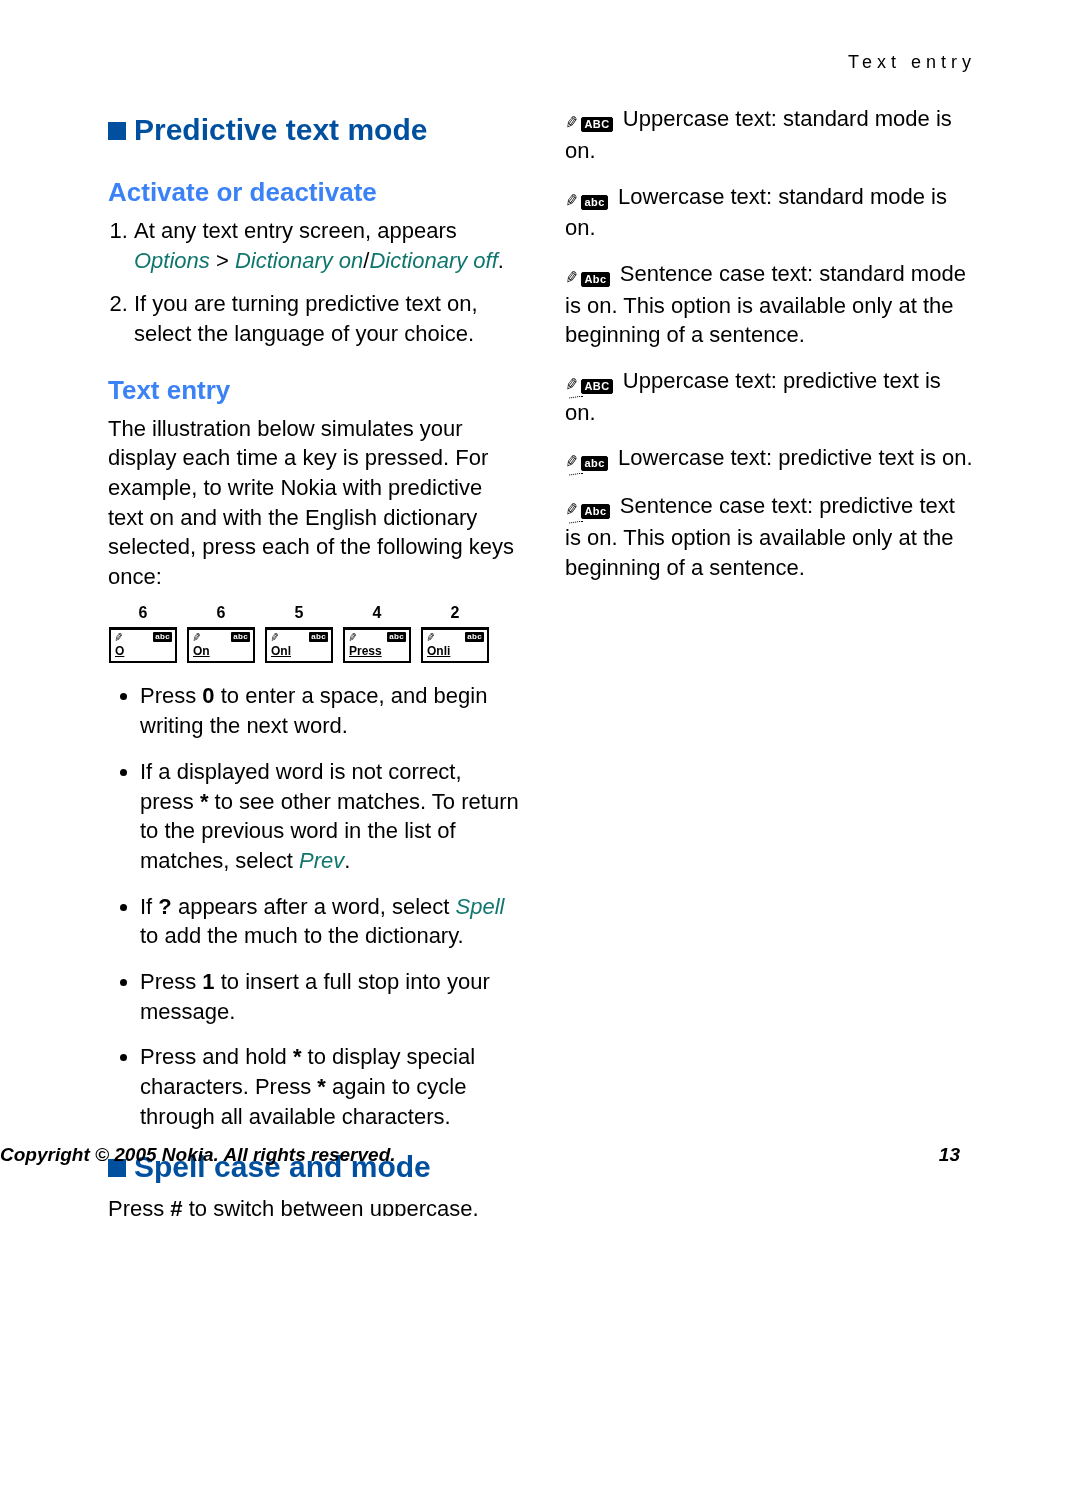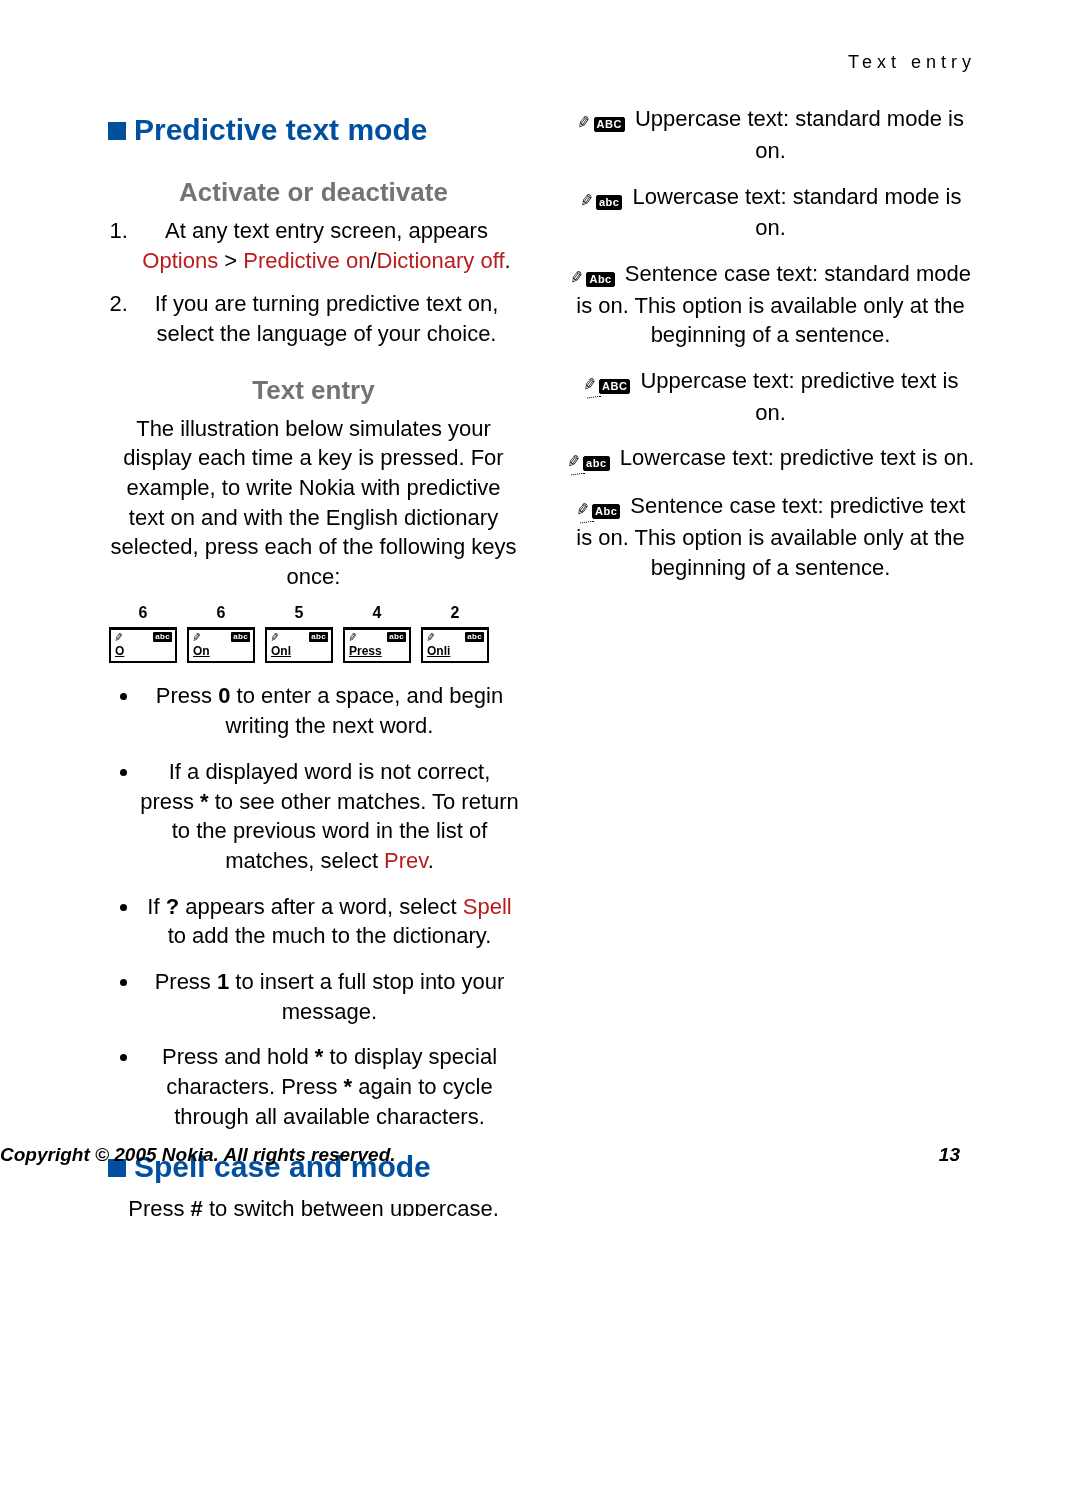--- a/index.html
+++ b/index.html
@@ -26,21 +26,21 @@
     letter-spacing: 5px;
     color: #000;
     margin-bottom: 30px;
   }
   .columns {
     column-count: 2;
     column-gap: 46px;
     column-fill: auto;
     height: 1290px;
   }
-  .columns > * { break-inside: avoid-column; text-align: center; }
+  .columns > * { break-inside: avoid-column; }
   .columns p, .columns li { break-inside: auto; }
   h1.section-title {
     font-family: Arial, Helvetica, sans-serif;
     font-weight: bold;
     font-size: 30px;
     color: #00509f;
     margin: 6px 0 6px 0;
     display: flex;
     align-items: center;
   }
@@ -48,37 +48,37 @@
     display:inline-block;
     width:18px;height:18px;
     background:#00509f;
     margin-right:8px;
     flex-shrink:0;
   }
   h2.subheading {
     font-family: Arial, Helvetica, sans-serif;
     font-weight: bold;
     font-size: 26px;
-    color: #737373;
+    color: #3b82f6;
     margin: 24px 0 6px 0;
   }
   p { margin: 0 0 10px 0; font-size: 22px; }
   ol.steps {
     list-style: decimal;
     padding-left: 26px;
     margin: 4px 0 6px 0;
   }
   ol.steps li { margin-bottom: 14px; }
   ul.bullets {
     list-style: disc;
     padding-left: 32px;
     margin: 6px 0 6px 0;
   }
   ul.bullets li { margin-bottom: 16px; }
-  .italic-green { color: #b91c1c; }
+  .italic-green { font-style: italic; color: #0f766e; }
   .bold { font-weight: bold; }
 
   
   .keyseq {
     margin: 8px 0 18px 0;
     font-size: 14px;
   }
   .keyseq-row {
     display: flex;
     gap: 8px;
@@ -205,21 +205,21 @@
     <h1 class="section-title">
       <span class="sq"></span>
       <span>Predictive text mode</span>
     </h1>
 
 
     <h2 class="subheading">Activate or deactivate</h2>
 
     <ol class="steps">
       <li>
-        <span>At any text entry screen, appears </span><span class="italic-green">Options</span><span> &gt; </span><span class="italic-green">Predictive on</span><span>/</span><span class="italic-green">Dictionary off</span><span>.</span>
+        <span>At any text entry screen, appears </span><span class="italic-green">Options</span><span> &gt; </span><span class="italic-green">Dictionary on</span><span>/</span><span class="italic-green">Dictionary off</span><span>.</span>
       </li>
       <li>If you are turning predictive text on, select the language of your choice.</li>
     </ol>
 
     <h2 class="subheading">Text entry</h2>
 
     <p>The illustration below simulates your display each time a key is pressed. For example, to write Nokia with predictive text on and with the English dictionary selected, press each of the following keys once:</p>
 
     <div class="keyseq">
       <div class="keyseq-row" id="keyseq-row">

